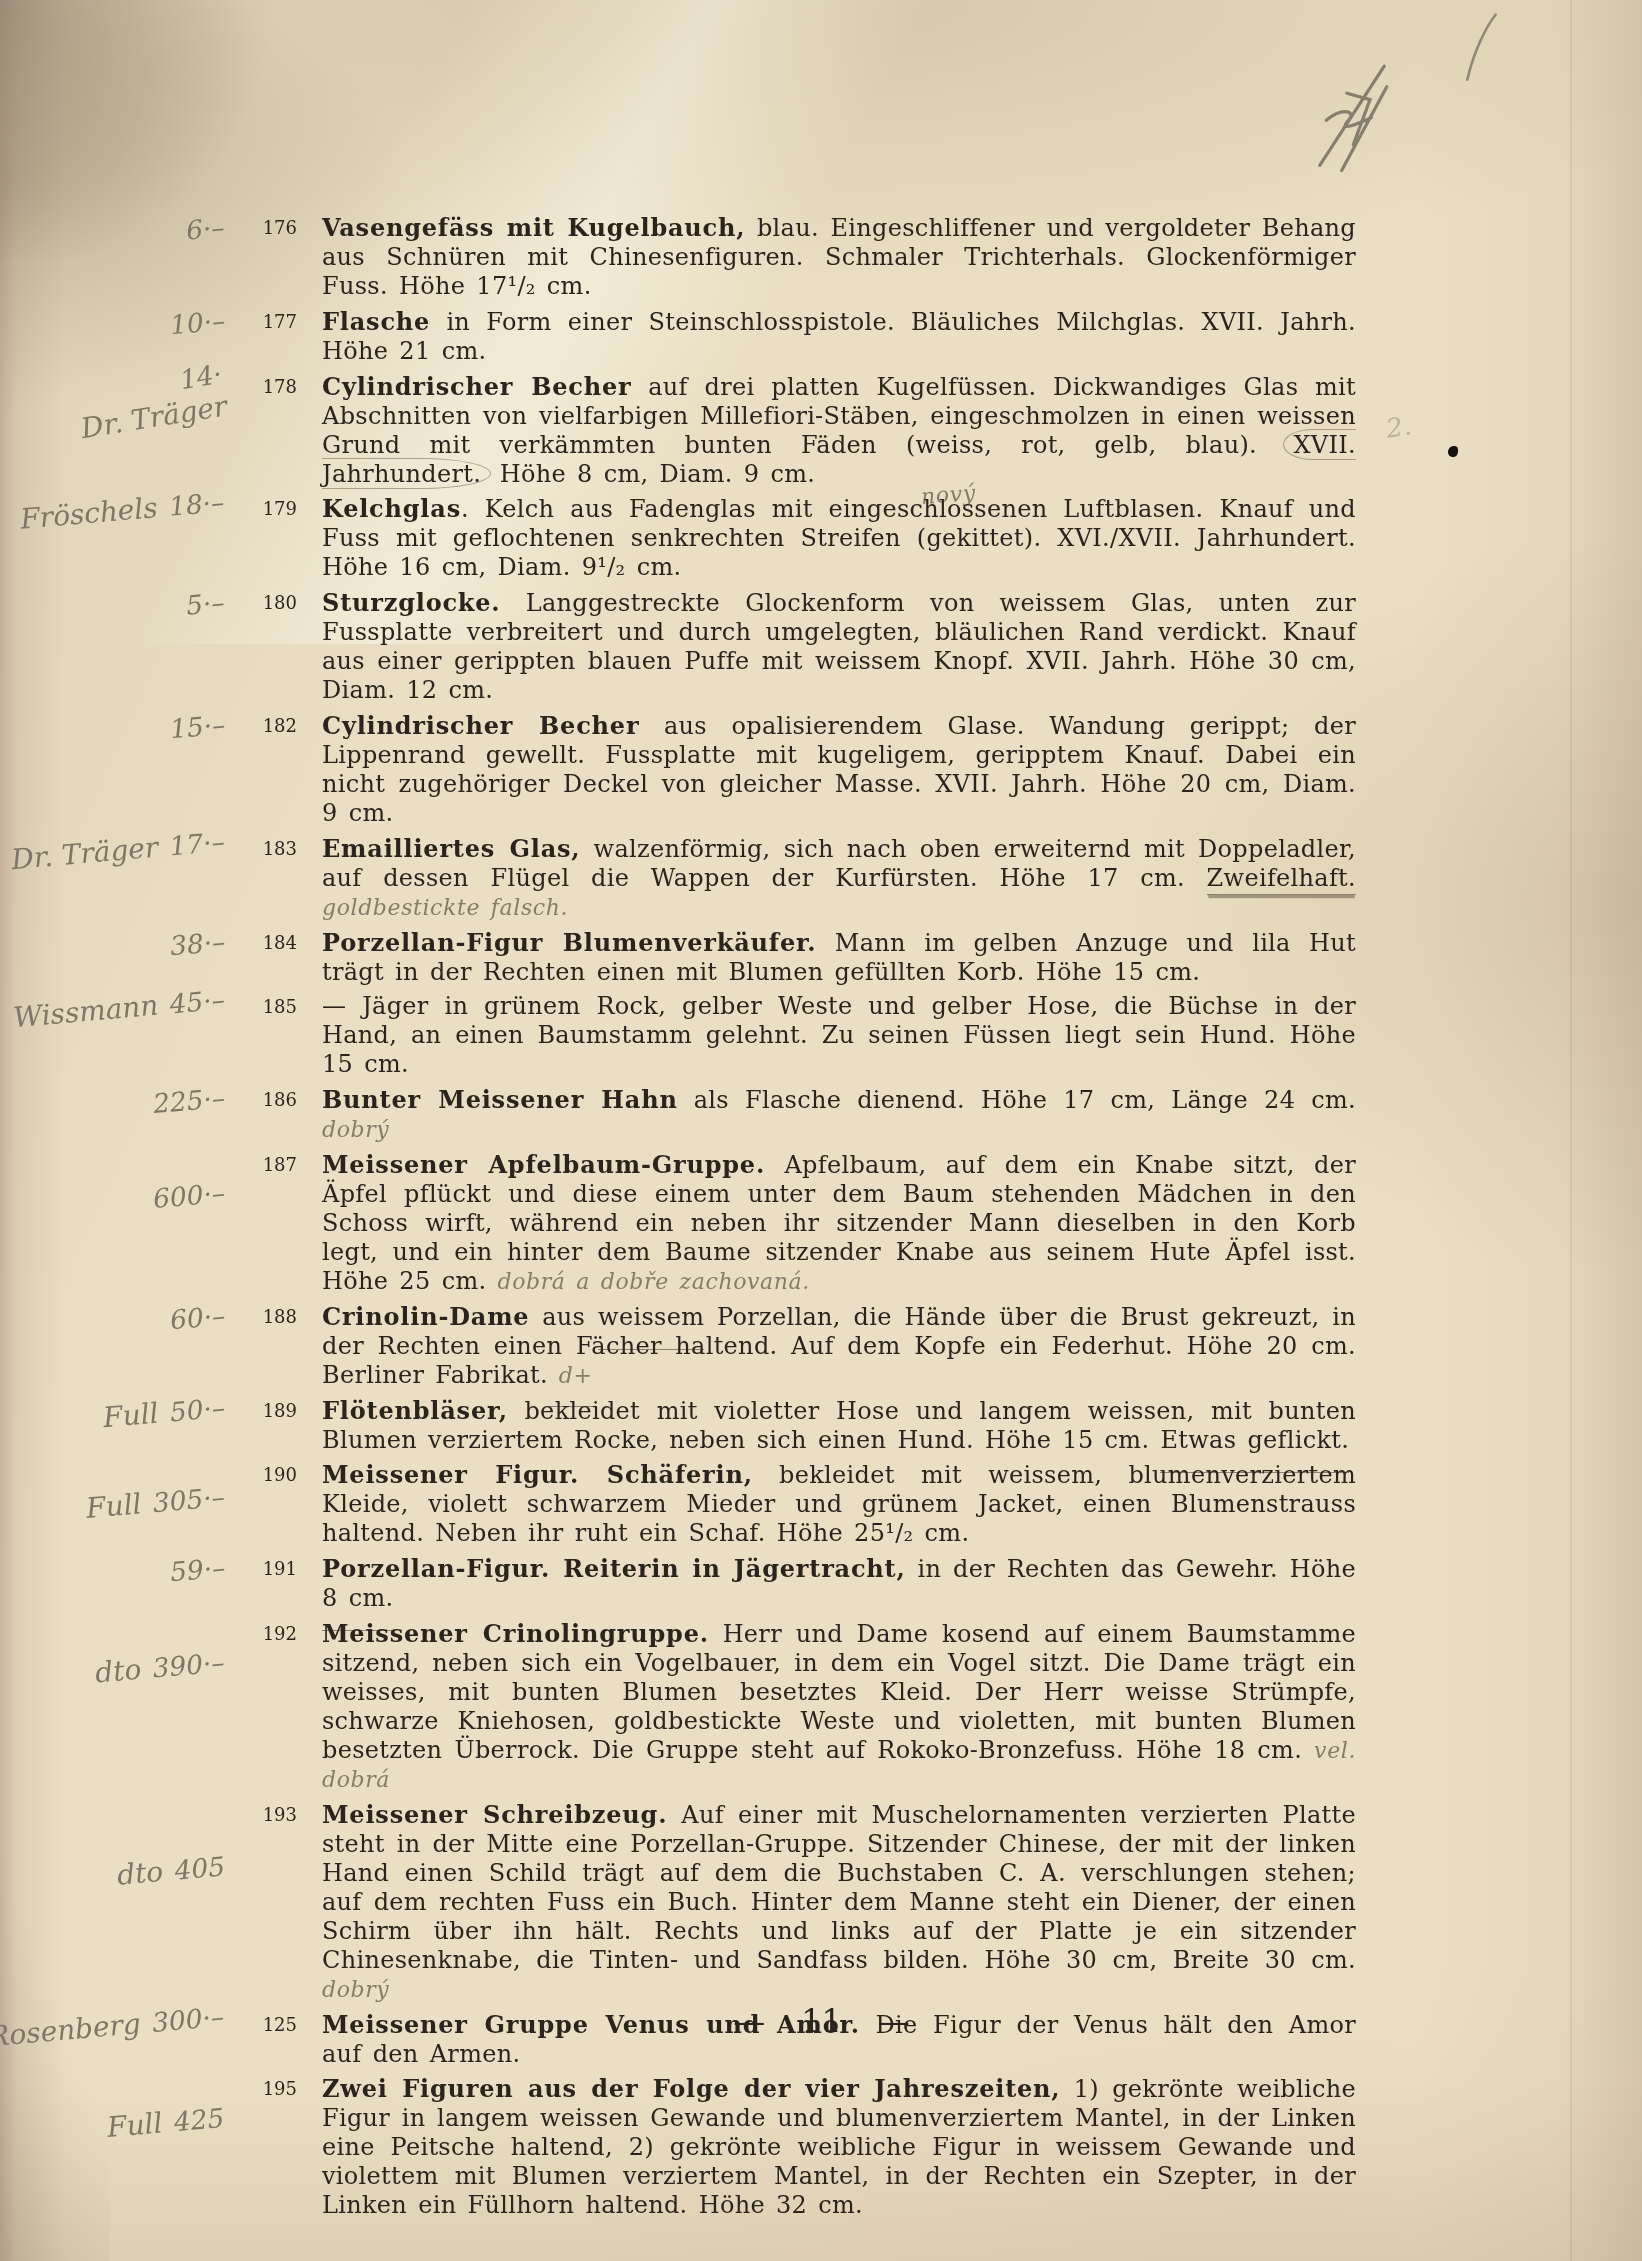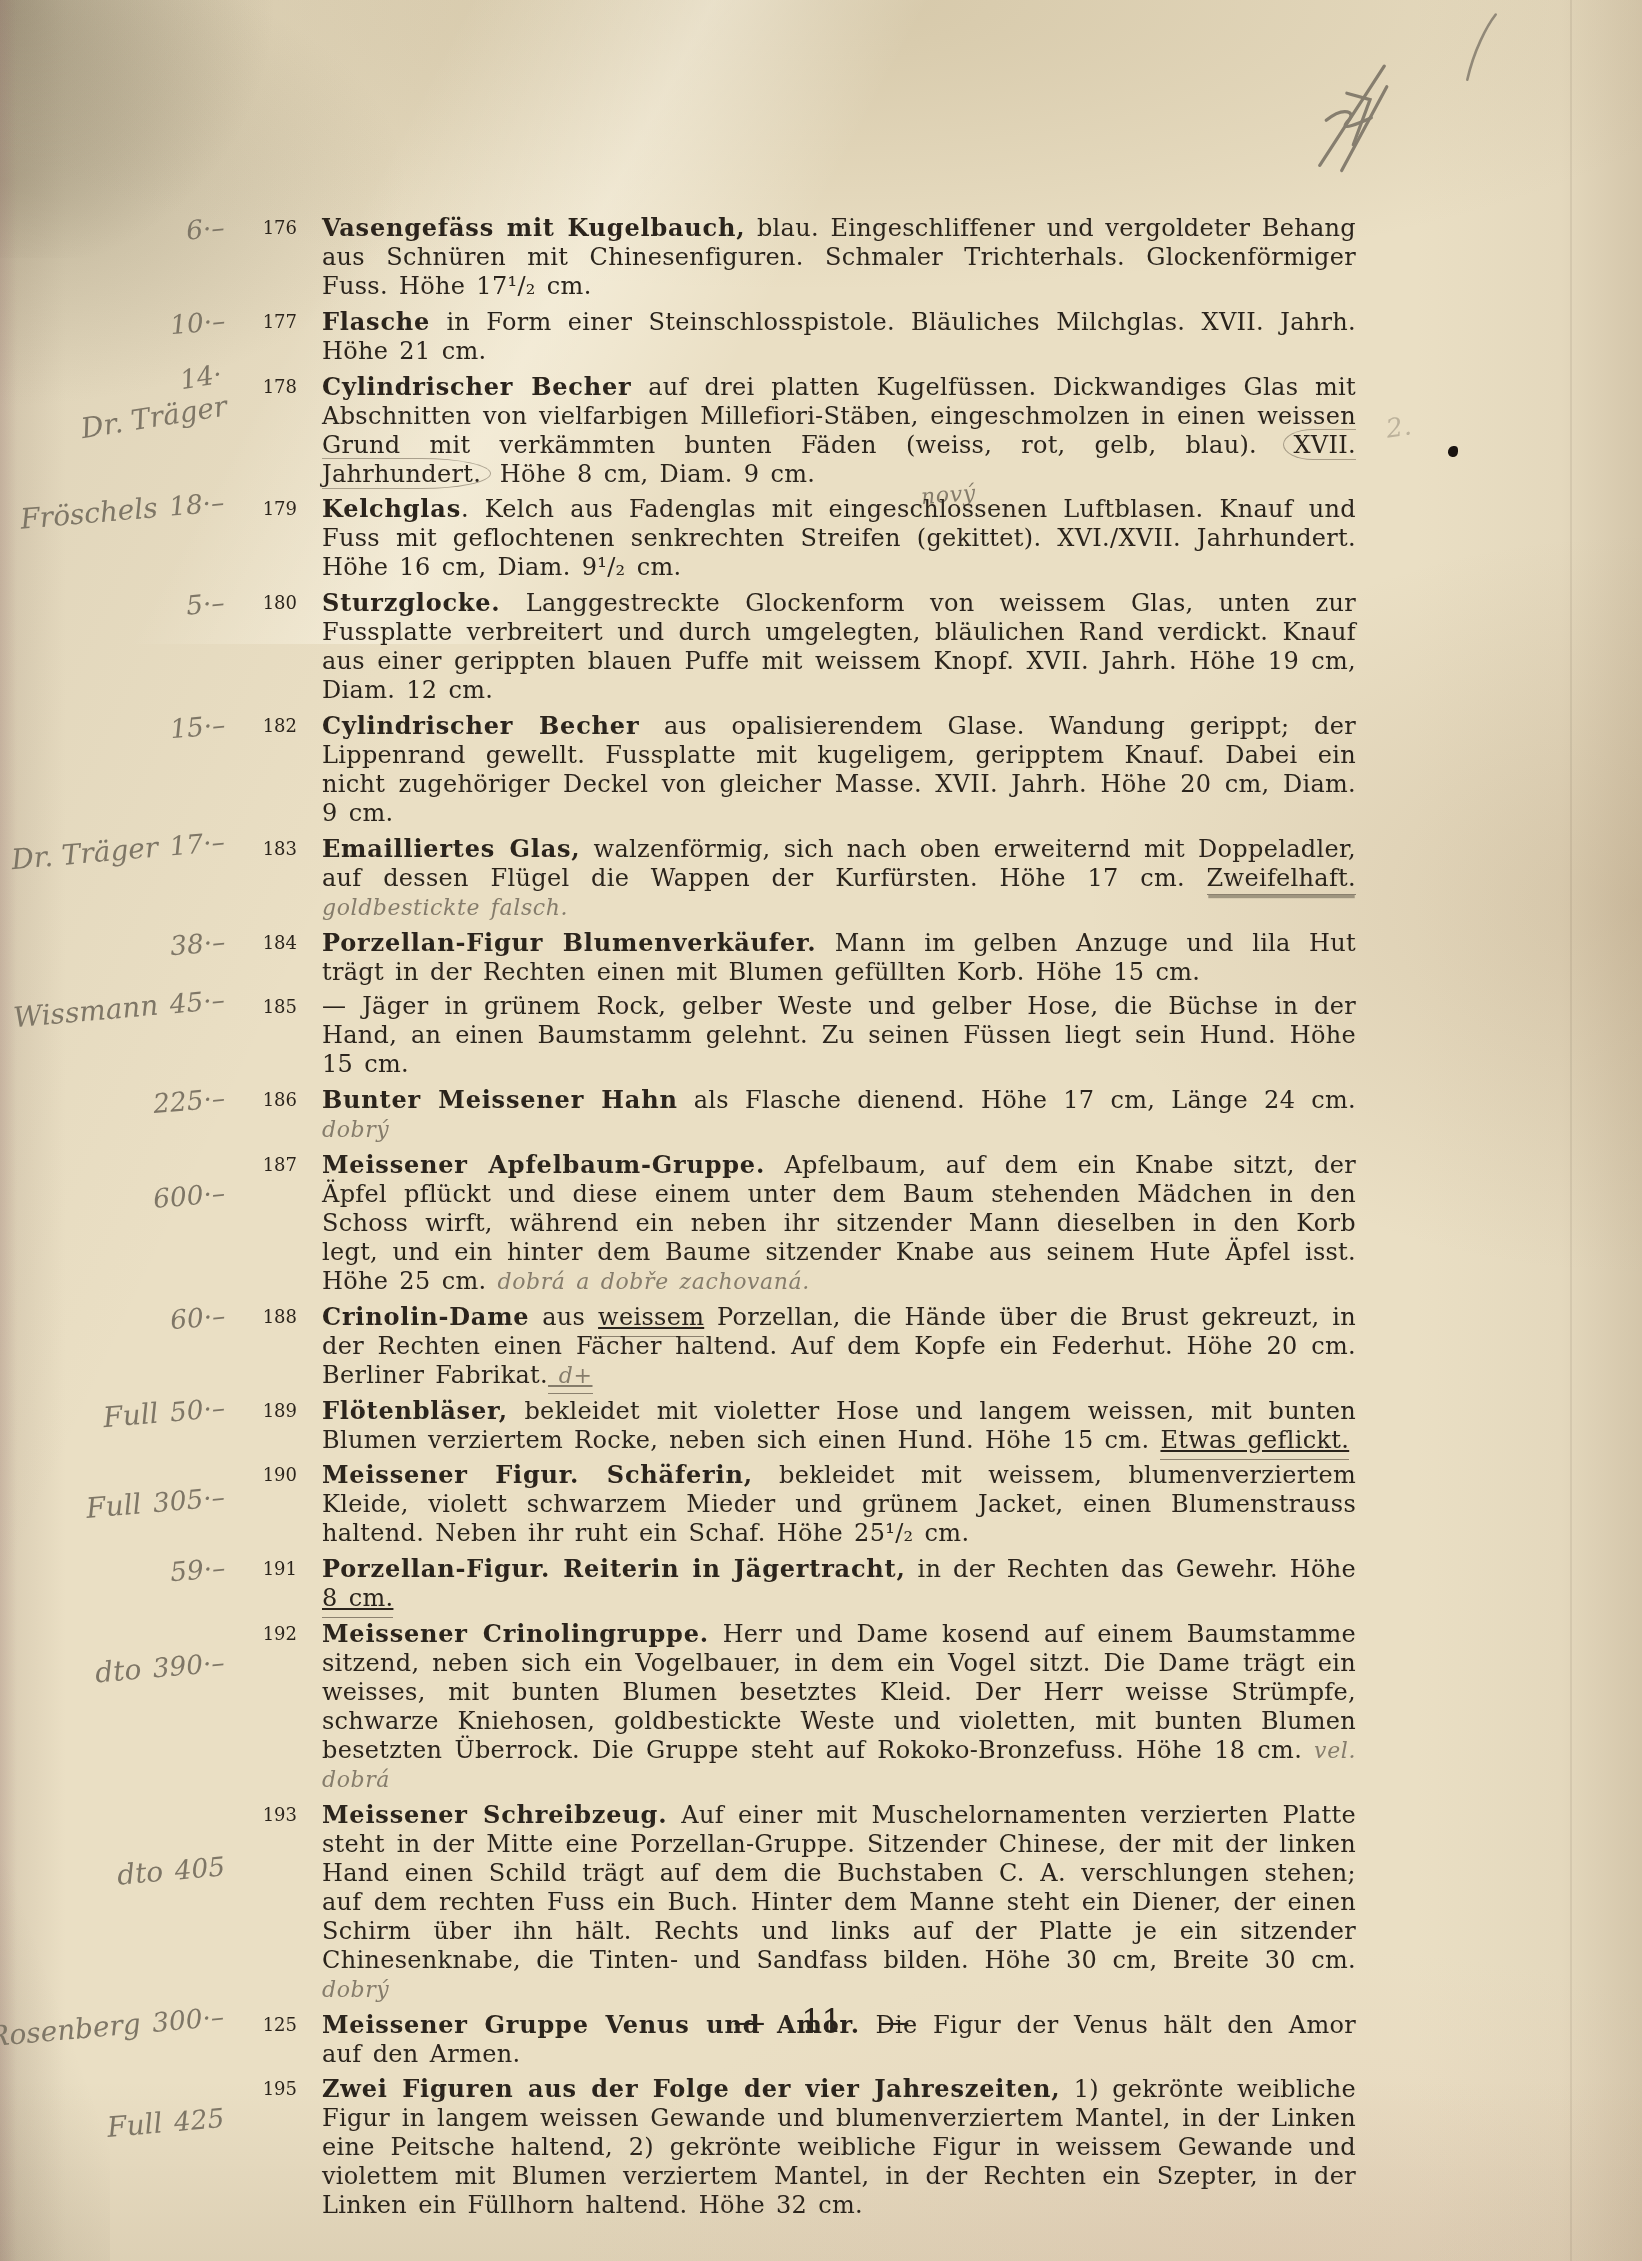--- a/index.html
+++ b/index.html
@@ -31,21 +31,21 @@
 
   .content{position:absolute;left:235px;top:213px;width:1121px;}
 
   .entry{display:flex;position:relative;margin-bottom:5.8px;}
   .num{flex:none;width:62px;text-align:right;padding-right:17px;font-size:18px;line-height:29px;}
   .body{flex:1;text-align:justify;position:relative;font-size:24px;line-height:29px;
         letter-spacing:0.3px;word-spacing:3.2px;margin-left:8px;}
   .b{font-weight:bold;letter-spacing:0.8px;}
 
   
-  .pu{border-bottom:1.9px solid rgba(122,113,96,0.85);padding-bottom:5px;text-decoration:underline;}
+  .pu{border-bottom:1.9px solid rgba(122,113,96,0.85);padding-bottom:18px;}
   .pu2{border-bottom:1.9px solid rgba(122,113,96,0.85);box-shadow:0 4.5px 0 -1.3px rgba(122,113,96,0.65);padding-bottom:1.9px;}
   .circ{border:1.9px solid rgba(122,113,96,0.60);border-radius:48% / 58%;padding:0.6px 9px;margin:-1.9px -2.6px;}
   .hand{font-style:italic;color:#857c6b;letter-spacing:0.6px;font-size:22px;}
   .hand-float{position:absolute;white-space:nowrap;transform:rotate(-4deg);}
 
   .mnote{position:absolute;right:calc(100% + 10.3px);top:0;white-space:nowrap;
     font-style:italic;color:#7e7666;font-size:26.4px;transform:rotate(-5deg);
     display:flex;gap:11.6px;align-items:baseline;}
   .mnote .mnote-name{font-size:28px;}
   .mnote.stack{flex-direction:column;align-items:flex-end;gap:1.3px;transform:rotate(-9deg);}
@@ -118,21 +118,21 @@
           <span class="mnote-price">18·–</span>
         </div>
         <span class="num">179</span>
         <div class="body"><span class="b">Kelchglas</span><span class="">. Kelch aus Fadenglas mit eingeschlossenen Luftblasen. Knauf und Fuss mit geflochtenen senkrechten Streifen (gekittet). XVI./XVII. Jahrhundert. Höhe 16 cm, Diam. 9¹/₂ cm.</span></div>
       </div>
       <div class="entry">
         <div class="mnote">
           <span class="mnote-price">5·–</span>
         </div>
         <span class="num">180</span>
-        <div class="body"><span class="b">Sturzglocke.</span><span class=""> Langgestreckte Glockenform von weissem Glas, unten zur Fussplatte verbreitert und durch umgelegten, bläulichen Rand verdickt. Knauf aus einer gerippten blauen Puffe mit weissem Knopf. XVII. Jahrh. Höhe 19 cm, Diam. 12 cm.</span></div>
+        <div class="body"><span class="b">Sturzglocke.</span><span class=""> Langgestreckte Glockenform von weissem Glas, unten zur Fussplatte verbreitert und durch umgelegten, bläulichen Rand verdickt. Knauf aus einer gerippten blauen Puffe mit weissem Knopf. XVII. Jahrh. Höhe 30 cm, Diam. 12 cm.</span></div>
       </div>
       <div class="entry">
         <div class="mnote">
           <span class="mnote-price">15·–</span>
         </div>
         <span class="num">182</span>
         <div class="body"><span class="b">Cylindrischer Becher</span><span class=""> aus opalisierendem Glase. Wandung gerippt; der Lippenrand gewellt. Fussplatte mit kugeligem, geripptem Knauf. Dabei ein nicht zugehöriger Deckel von gleicher Masse. XVII. Jahrh. Höhe 20 cm, Diam. 9 cm.</span></div>
       </div>
       <div class="entry">
         <div class="mnote">

